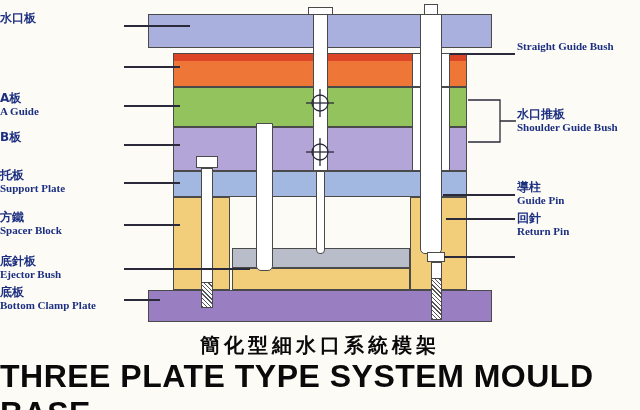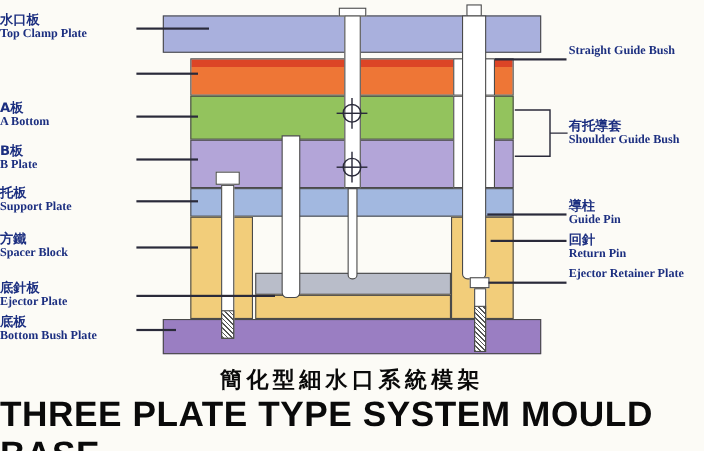--- a/index.html
+++ b/index.html
@@ -126,63 +126,60 @@
   <div class="leader ld6"></div>
   <div class="leader ld7"></div>
   <div class="leader ld8"></div>
   <div class="leader rd1"></div>
   <div class="leader rd3"></div>
   <div class="leader rd4"></div>
   <div class="leader rd5"></div>
 
   <div class="label left-label ll1">
     <div class="zh">水口板</div>
-    <div class="en">Top Clamp Plate</div>
   </div>
   <div class="label left-label ll2">
   </div>
   <div class="label left-label ll3">
     <div class="zh">A板</div>
-    <div class="en">A Bottom</div>
+    <div class="en">A Guide</div>
   </div>
   <div class="label left-label ll4">
     <div class="zh">B板</div>
-    <div class="en">B Plate</div>
   </div>
   <div class="label left-label ll5">
     <div class="zh">托板</div>
     <div class="en">Support Plate</div>
   </div>
   <div class="label left-label ll6">
     <div class="zh">方鐵</div>
     <div class="en">Spacer Block</div>
   </div>
   <div class="label left-label ll7">
     <div class="zh">底針板</div>
-    <div class="en">Ejector Plate</div>
+    <div class="en">Ejector Bush</div>
   </div>
   <div class="label left-label ll8">
     <div class="zh">底板</div>
-    <div class="en">Bottom Bush Plate</div>
+    <div class="en">Bottom Clamp Plate</div>
   </div>
 
   <div class="label right-label rl1">
     <div class="en">Straight Guide Bush</div>
   </div>
   <div class="label right-label rl2">
-    <div class="zh">有托導套</div>
+    <div class="zh">水口推板</div>
     <div class="en">Shoulder Guide Bush</div>
   </div>
   <div class="label right-label rl3">
     <div class="zh">導柱</div>
     <div class="en">Guide Pin</div>
   </div>
   <div class="label right-label rl4">
     <div class="zh">回針</div>
     <div class="en">Return Pin</div>
   </div>
   <div class="label right-label rl5">
-    <div class="en">Ejector Retainer Plate</div>
   </div>
 
   <div class="title-zh">簡化型細水口系統模架</div>
   <div class="title-en">THREE PLATE TYPE SYSTEM MOULD BASE</div>
 </div>
 
 </body></html>

